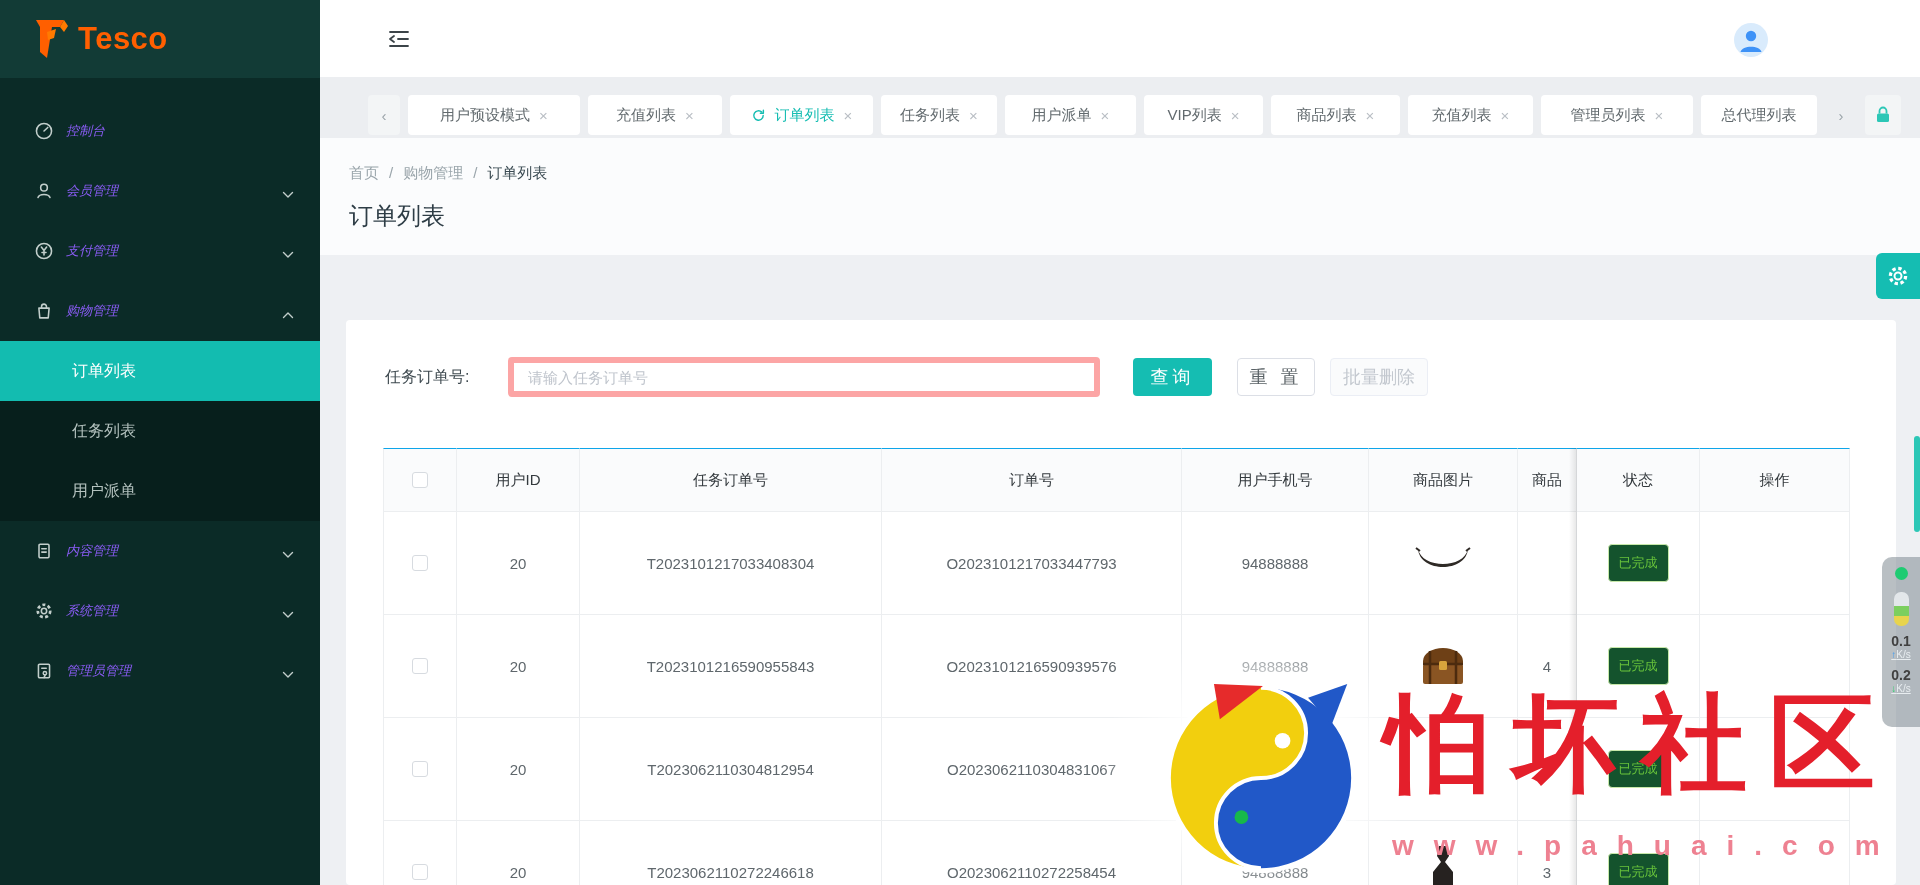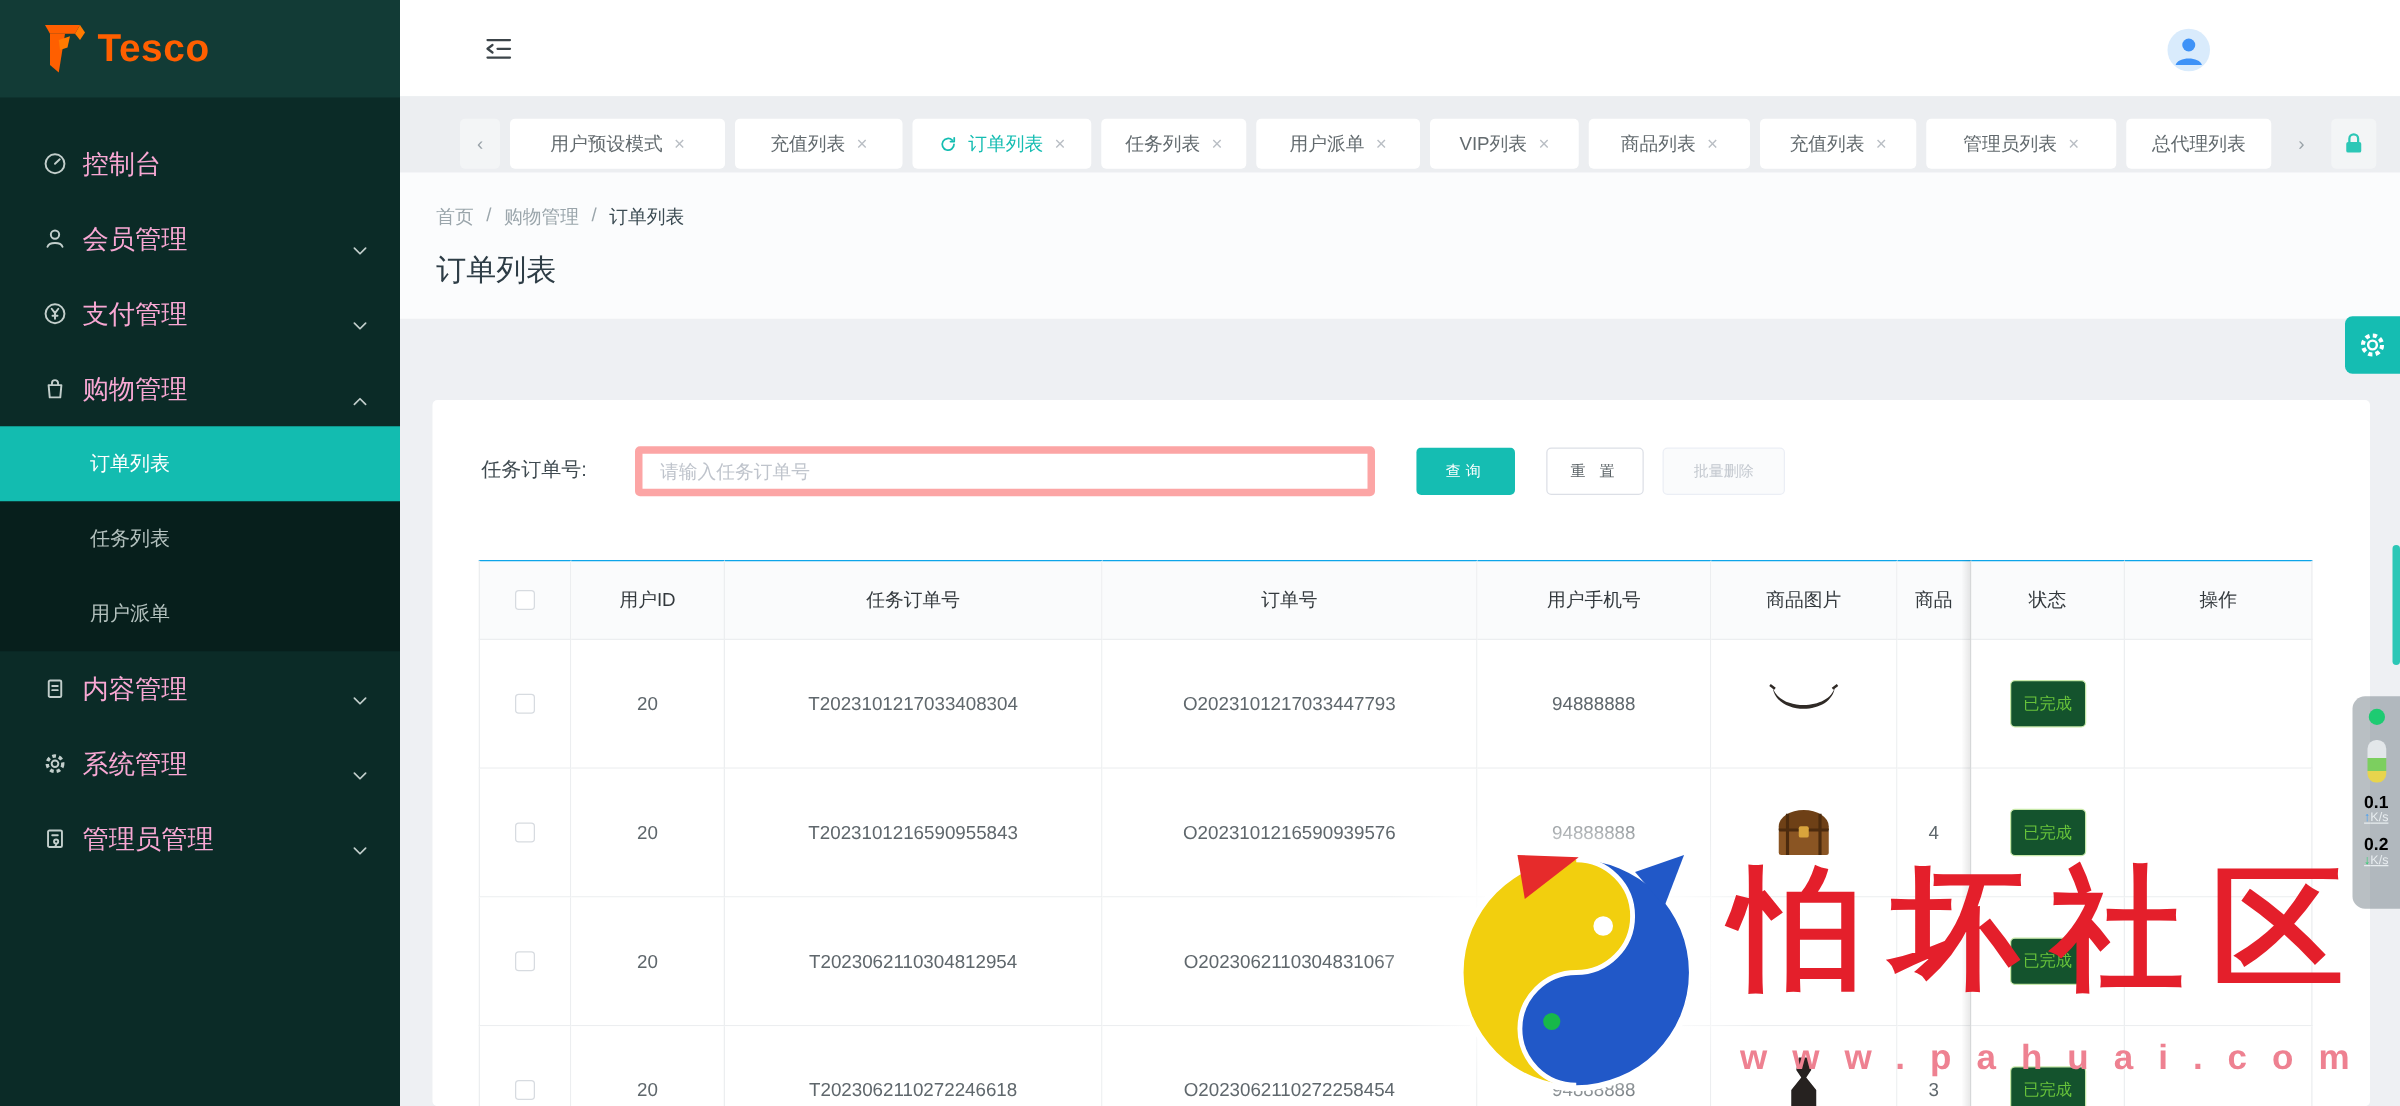--- a/index.html
+++ b/index.html
@@ -4,21 +4,21 @@
 <style>
   * { margin:0; padding:0; box-sizing:border-box; }
   html,body { width:1920px; height:885px; overflow:hidden; }
   body { font-family:"Liberation Sans", sans-serif; background:#eef0f3; position:relative; }
 
   
   .sidebar { position:absolute; left:0; top:0; width:320px; height:885px; background:#0b2b27; z-index:10; }
   .logo { height:78px; background:#123b36; display:flex; align-items:center; padding-left:34px; }
   .logo-text { color:#ff5f00; font-size:31px; font-weight:bold; margin-left:10px; letter-spacing:.5px; }
   .menu { position:absolute; top:101px; left:0; right:0; }
-  .m-item { height:60px; display:flex; align-items:center; position:relative; cursor:pointer; color:#f9a8d4; font-size:21px; }
+  .m-item { height:60px; display:flex; align-items:center; position:relative; cursor:pointer; color:#8b5cf6; font-size:13px;font-style:italic; }
   .m-item .ic { position:absolute; left:34px; width:20px; height:20px; display:flex; align-items:center; }
   .m-item .lb { position:absolute; left:66px; }
   .m-item .ch { position:absolute; right:26px; width:12px; height:8px; }
   .submenu { background:#071f1c; }
   .s-item { height:60px; display:flex; align-items:center; padding-left:72px; color:#b3c1be; font-size:16px; cursor:pointer; }
   .s-item.active { background:#13bcb0; color:#ffffff; }
   svg.sic { stroke:#c2cecb; fill:none; stroke-width:1.4; stroke-linecap:round; stroke-linejoin:round; }
 
   
   .main { position:absolute; left:320px; top:0; width:1600px; height:885px; }
@@ -38,21 +38,21 @@
   .breadcrumb { position:absolute; left:29px; top:26px; font-size:15px; color:#9aa5ab; display:flex; gap:10px; }
   .breadcrumb .cur { color:#3a4a52; }
   .page-title { position:absolute; left:29px; top:62px; font-size:24px; font-weight:500; color:#2e3d46; }
 
   
   .card { position:absolute; left:26px; top:320px; width:1550px; height:565px; background:#ffffff; border-radius:4px; overflow:hidden; }
   .filter-row { position:absolute; left:0; top:37px; width:1550px; height:40px; }
   .f-label { position:absolute; left:39px; top:0; line-height:40px; font-size:16px; color:#3f4a50; }
   .f-input { position:absolute; left:162px; top:0; width:592px; height:40px; border:6px solid #fca5a5; border-radius:4px; padding:0 14px; font-size:15px; color:#333; outline:none; font-family:"Liberation Sans",sans-serif; }
   .f-input::placeholder { color:#bfc4cc; }
-  .btn { position:absolute; top:1px; height:38px; border-radius:4px; font-size:12px; cursor:pointer; border:1px solid transparent; letter-spacing:4px; font-family:"Liberation Sans",sans-serif; }
+  .btn { position:absolute; top:1px; height:38px; border-radius:4px; font-size:18px; cursor:pointer; border:1px solid transparent; letter-spacing:4px; font-family:"Liberation Sans",sans-serif; }
   .btn-search { left:787px; width:79px; background:#15bdb2; color:#fff; }
   .btn-reset { left:891px; width:78px; background:#fff; border-color:#dcdfe6; color:#5a6266; }
   .btn-batch { left:984px; width:98px; background:#fafbfc; border-color:#ebeef5; color:#c3c8cf; letter-spacing:0; cursor:not-allowed; }
 
   
   .tbl { position:absolute; left:37px; top:128px; width:1467px; }
   .t-row { display:grid; grid-template-columns:74px 123px 302px 300px 187px 149px 59px 123px 150px; }
   .t-cell { display:flex; align-items:center; justify-content:center; border-right:1px solid #eceef0; border-bottom:1px solid #eceef0; font-size:15px; color:#5f676c; overflow:hidden; }
   .t-row .t-cell:first-child { border-left:1px solid #eceef0; }
   .t-head .t-cell { height:64px; background:#fafbfc; color:#33393d; border-top:1px solid #0ea5e9; }
@@ -60,21 +60,21 @@
   .chk { width:16px; height:16px; border:1px solid #d7dbe0; border-radius:3px; background:#fff; cursor:pointer; }
   .badge { padding:9px 10px; border-radius:4px; font-size:13px; color:#67c23a; background:#14532d; border:1px solid #c7e8a9; }
   .fixed-shadow { position:absolute; left:1186px; top:0; width:8px; height:476px; background:linear-gradient(to left, rgba(0,0,0,.10), rgba(0,0,0,0)); pointer-events:none; }
 
   
   .gear-btn { position:absolute; right:0; top:253px; width:44px; height:46px; background:#15bdb2; border-radius:6px 0 0 6px; display:flex; align-items:center; justify-content:center; cursor:pointer; z-index:60; }
   .scroll-thumb { position:absolute; right:0; top:436px; width:6px; height:96px; background:#2cc7b6; border-radius:3px; z-index:39; }
   .monitor { position:absolute; right:0; top:557px; width:38px; height:170px; background:rgba(128,138,146,.55); border-radius:10px 0 0 10px; z-index:61; display:flex; flex-direction:column; align-items:center; padding-top:10px; }
   .mon-dot { width:13px; height:13px; border-radius:50%; background:#1ecb72; }
   .mon-batt { width:15px; height:34px; border-radius:7px; margin-top:12px; background:linear-gradient(#e3e7ea 0 42%, #7ccf5f 42% 72%, #e8d44d 72% 100%); }
-  .mon-val { color:#000000; font-size:14px; font-weight:bold; margin-top:8px; line-height:15px; }
+  .mon-val { color:#404040; font-size:14px; font-weight:bold; margin-top:8px; line-height:15px; }
   .mon-unit { font-size:10px; line-height:11px; color:#e8edf0;text-decoration:underline; }
   .mon-unit .up { color:#3b9cf5; } .mon-unit .dn { color:#2ecf6e; }
 
   
   .wm-halo { position:absolute; left:1100px; top:636px; width:320px; height:256px; border-radius:50%; background:radial-gradient(closest-side, rgba(255,255,255,.96) 55%, rgba(255,255,255,0)); z-index:30; pointer-events:none; }
   .wm-fish { position:absolute; left:1163px; top:680px; z-index:31; pointer-events:none; }
   .wm-title { position:absolute; left:1385px; top:688px; font-size:106px; line-height:110px; font-weight:bold; color:#e41f2b; letter-spacing:22px; z-index:32; pointer-events:none; white-space:nowrap; }
   .wm-url { position:absolute; left:1392px; top:830px; font-size:28px; font-weight:bold; color:#ee8191; letter-spacing:20px; z-index:32; pointer-events:none; white-space:nowrap; }
 </style>
 </head>

